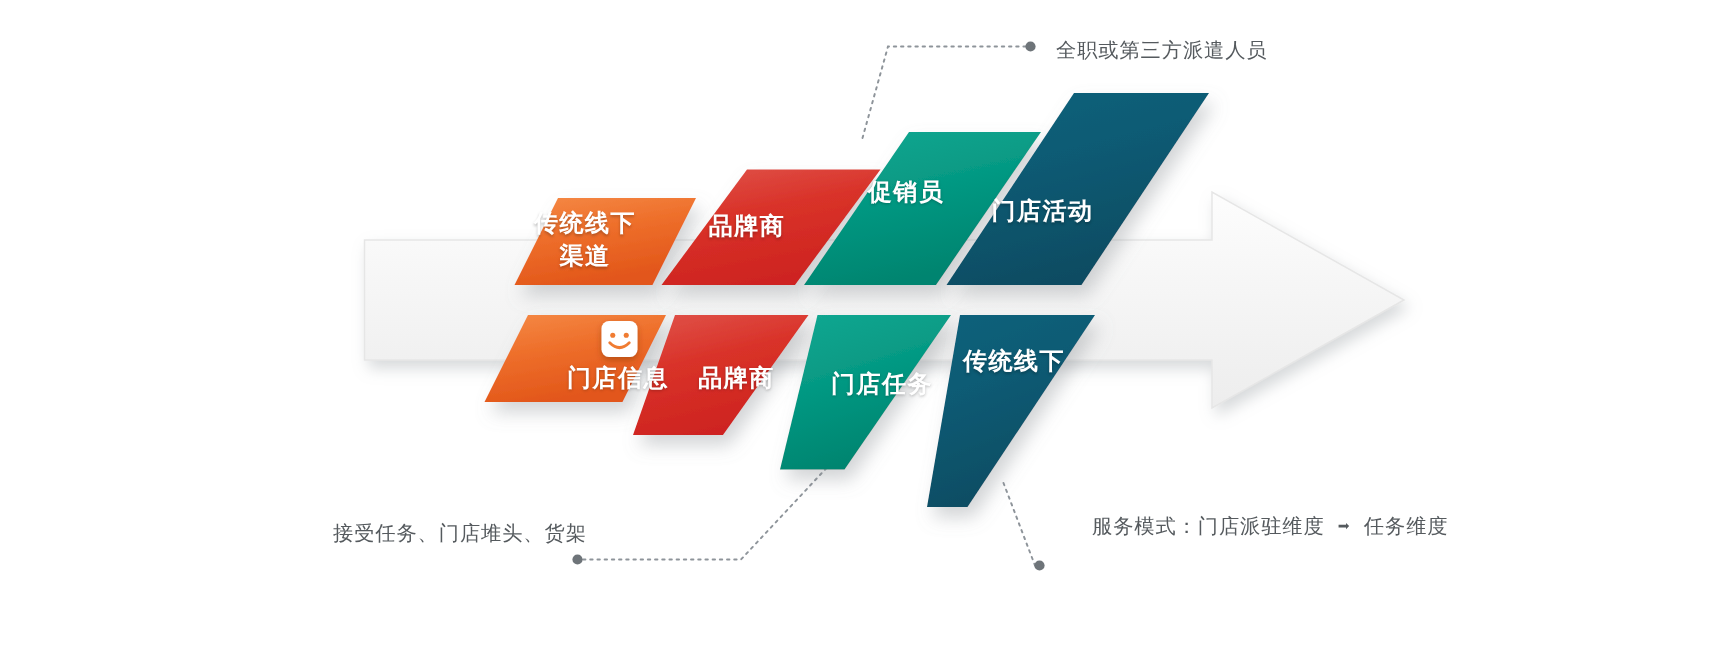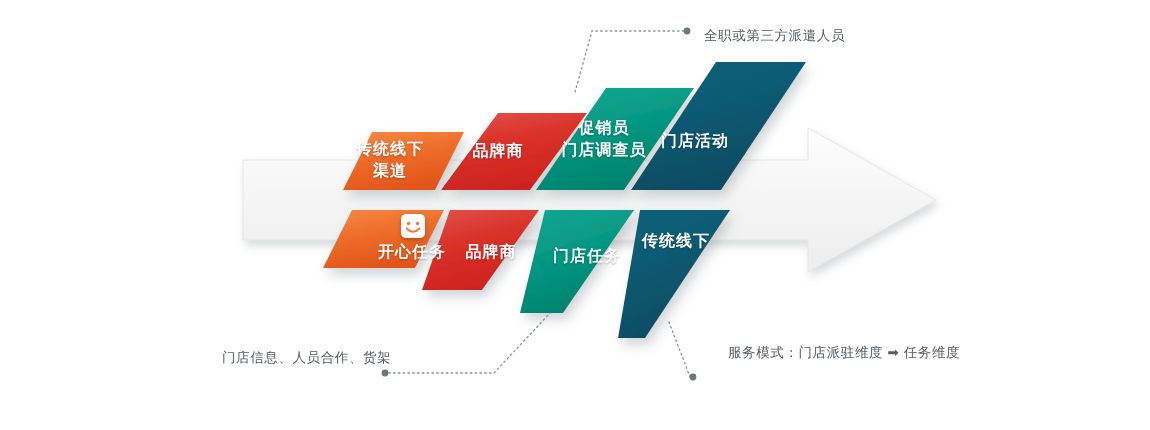--- a/index.html
+++ b/index.html
@@ -22,21 +22,21 @@
     height: 430px;
   }
   #stage svg {
     position: absolute;
     left: 0;
     top: 0;
   }
   .ann {
     position: absolute;
     color: #555a5e;
-    font-family: Liberation Sans, sans-serif;
+    font-family: Liberation Mono, monospace;
     font-size: 13.5px;
     letter-spacing: 0.6px;
     white-space: nowrap;
   }
   .ann-line { line-height: 25px; }
   .band-label {
     position: absolute;
     color: #ffffff;
     font-family: "DejaVu Sans", "Liberation Sans", sans-serif;
     font-size: 16px;
@@ -133,48 +133,47 @@
     <div>传统线下</div>
     <div>渠道</div>
   </div>
 
   <div class="band-label" style="left:448px; top:140px; width:100px;">
     <div>品牌商</div>
   </div>
 
   <div class="band-label" style="left:545px; top:117px; width:118px;">
     <div>促销员</div>
-    <div>门店调查员</div>
   </div>
 
   <div class="band-label" style="left:640px; top:130px; width:110px;">
     <div>门店活动</div>
   </div>
 
   <div class="band-label" style="left:362px; top:241px; width:100px;">
-    <div>开心任务</div>
+    <div>门店信息</div>
   </div>
 
   <div class="band-label" style="left:441px; top:241px; width:100px;">
     <div>品牌商</div>
   </div>
 
-  <div class="band-label" style="left:517px; top:245px; width:104px;text-align:right;">
+  <div class="band-label" style="left:536px; top:245px; width:104px;">
     <div>门店任务</div>
   </div>
 
   <div class="band-label" style="left:621px; top:230px; width:110px;">
     <div>传统线下</div>
   </div>
 
   <div class="ann" style="left:704px; top:23px;">
     <div class="ann-line">全职或第三方派遣人员</div>
   </div>
 
   <div class="ann" style="left:222px; top:345px;">
-    <div class="ann-line">门店信息、人员合作、货架</div>
+    <div class="ann-line">接受任务、门店堆头、货架</div>
   </div>
 
   <div class="ann" style="left:728px; top:340px;">
     <div class="ann-line">服务模式：门店派驻维度 ➡ 任务维度</div>
   </div>
 
 </div>
 
 </body></html>

